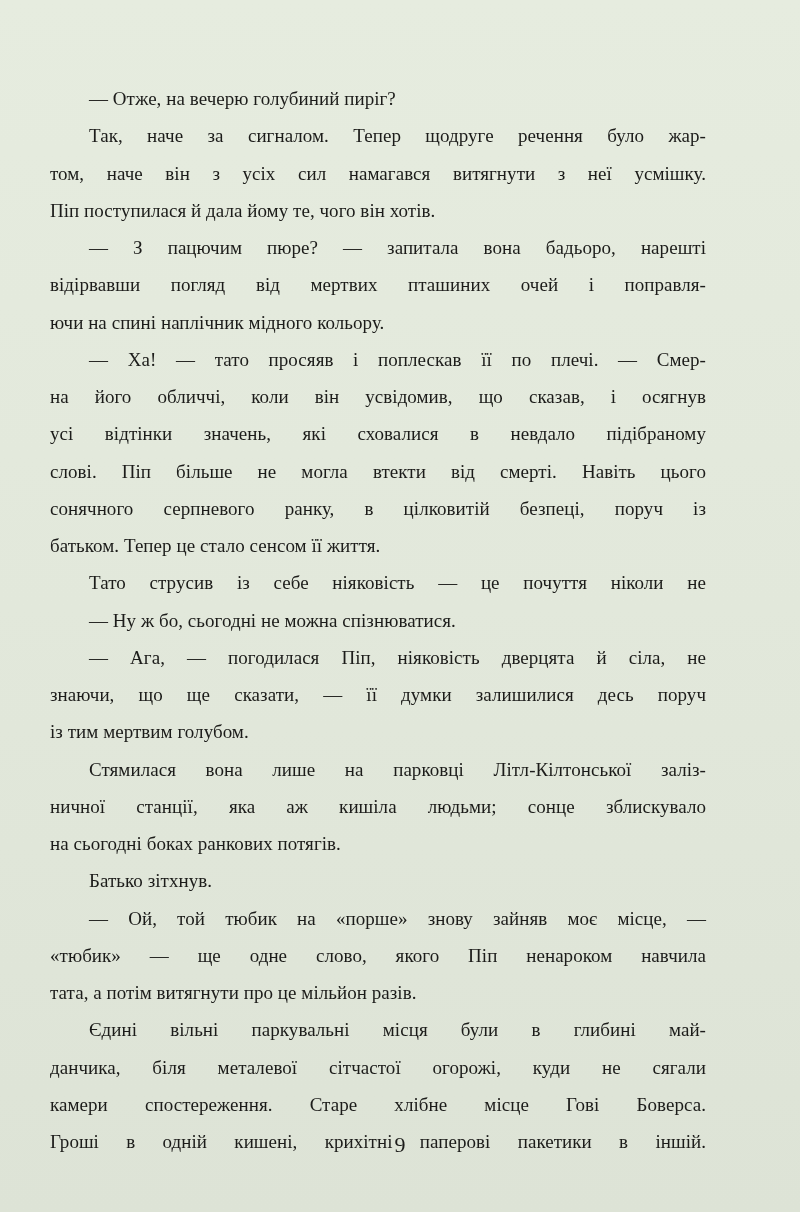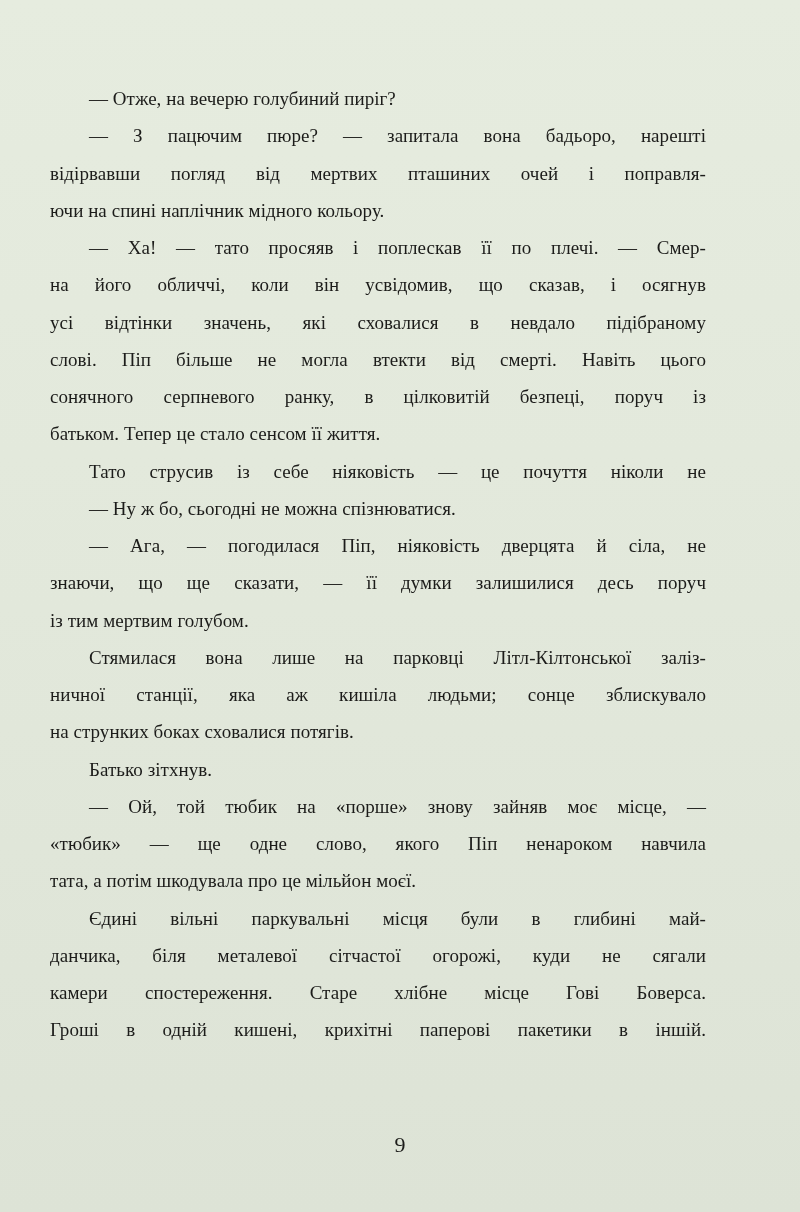--- a/index.html
+++ b/index.html
@@ -48,20 +48,25 @@
   }
 </style>
 </head>
 <body>
 
 <div class="page" id="page-text">
     <div class="paragraph">
       <div class="line indent last">— Отже, на вечерю голубиний пиріг?</div>
     </div>
     <div class="paragraph">
+      <div class="line indent">Так, наче за сигналом. Тепер щодруге речення було жар-</div>
+      <div class="line">том, наче він з усіх сил намагався витягнути з неї усмішку.</div>
+      <div class="line last">Піп поступилася й дала йому те, чого він хотів.</div>
+    </div>
+    <div class="paragraph">
       <div class="line indent">— З пацючим пюре? — запитала вона бадьоро, нарешті</div>
       <div class="line">відірвавши погляд від мертвих пташиних очей і поправля-</div>
       <div class="line last">ючи на спині наплічник мідного кольору.</div>
     </div>
     <div class="paragraph">
       <div class="line indent">— Ха! — тато просяяв і поплескав її по плечі. — Смер-</div>
       <div class="line">на його обличчі, коли він усвідомив, що сказав, і осягнув</div>
       <div class="line">усі відтінки значень, які сховалися в невдало підібраному</div>
       <div class="line">слові. Піп більше не могла втекти від смерті. Навіть цього</div>
       <div class="line">сонячного серпневого ранку, в цілковитій безпеці, поруч із</div>
@@ -74,29 +79,29 @@
       <div class="line indent last">— Ну ж бо, сьогодні не можна спізнюватися.</div>
     </div>
     <div class="paragraph">
       <div class="line indent">— Ага, — погодилася Піп, ніяковість дверцята й сіла, не</div>
       <div class="line">знаючи, що ще сказати, — її думки залишилися десь поруч</div>
       <div class="line last">із тим мертвим голубом.</div>
     </div>
     <div class="paragraph">
       <div class="line indent">Стямилася вона лише на парковці Літл-Кілтонської заліз-</div>
       <div class="line">ничної станції, яка аж кишіла людьми; сонце зблискувало</div>
-      <div class="line last">на струнких боках сховалися потягів.</div>
+      <div class="line last">на сьогодні боках ранкових потягів.</div>
     </div>
     <div class="paragraph">
       <div class="line indent last">Батько зітхнув.</div>
     </div>
     <div class="paragraph">
       <div class="line indent">— Ой, той тюбик на «порше» знову зайняв моє місце, —</div>
       <div class="line">«тюбик» — ще одне слово, якого Піп ненароком навчила</div>
-      <div class="line last">тата, а потім шкодувала про це мільйон моєї.</div>
+      <div class="line last">тата, а потім витягнути про це мільйон разів.</div>
     </div>
     <div class="paragraph">
       <div class="line indent">Єдині вільні паркувальні місця були в глибині май-</div>
       <div class="line">данчика, біля металевої сітчастої огорожі, куди не сягали</div>
       <div class="line">камери спостереження. Старе хлібне місце Гові Боверса.</div>
       <div class="line">Гроші в одній кишені, крихітні паперові пакетики в іншій.</div>
     </div>
   </div>
 
 <div class="page-number">9</div>

